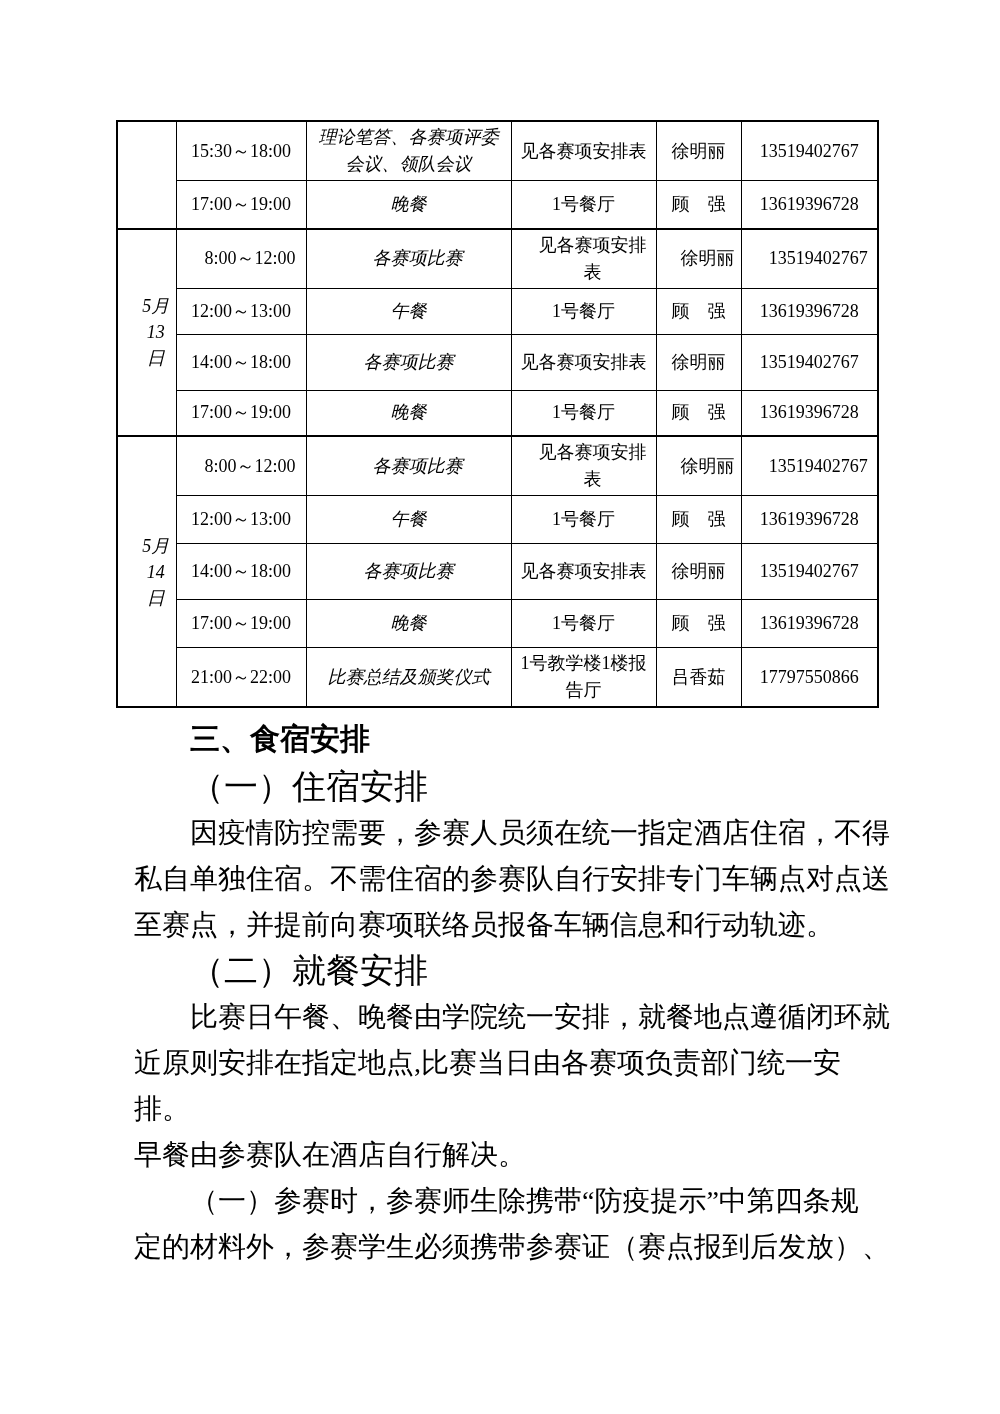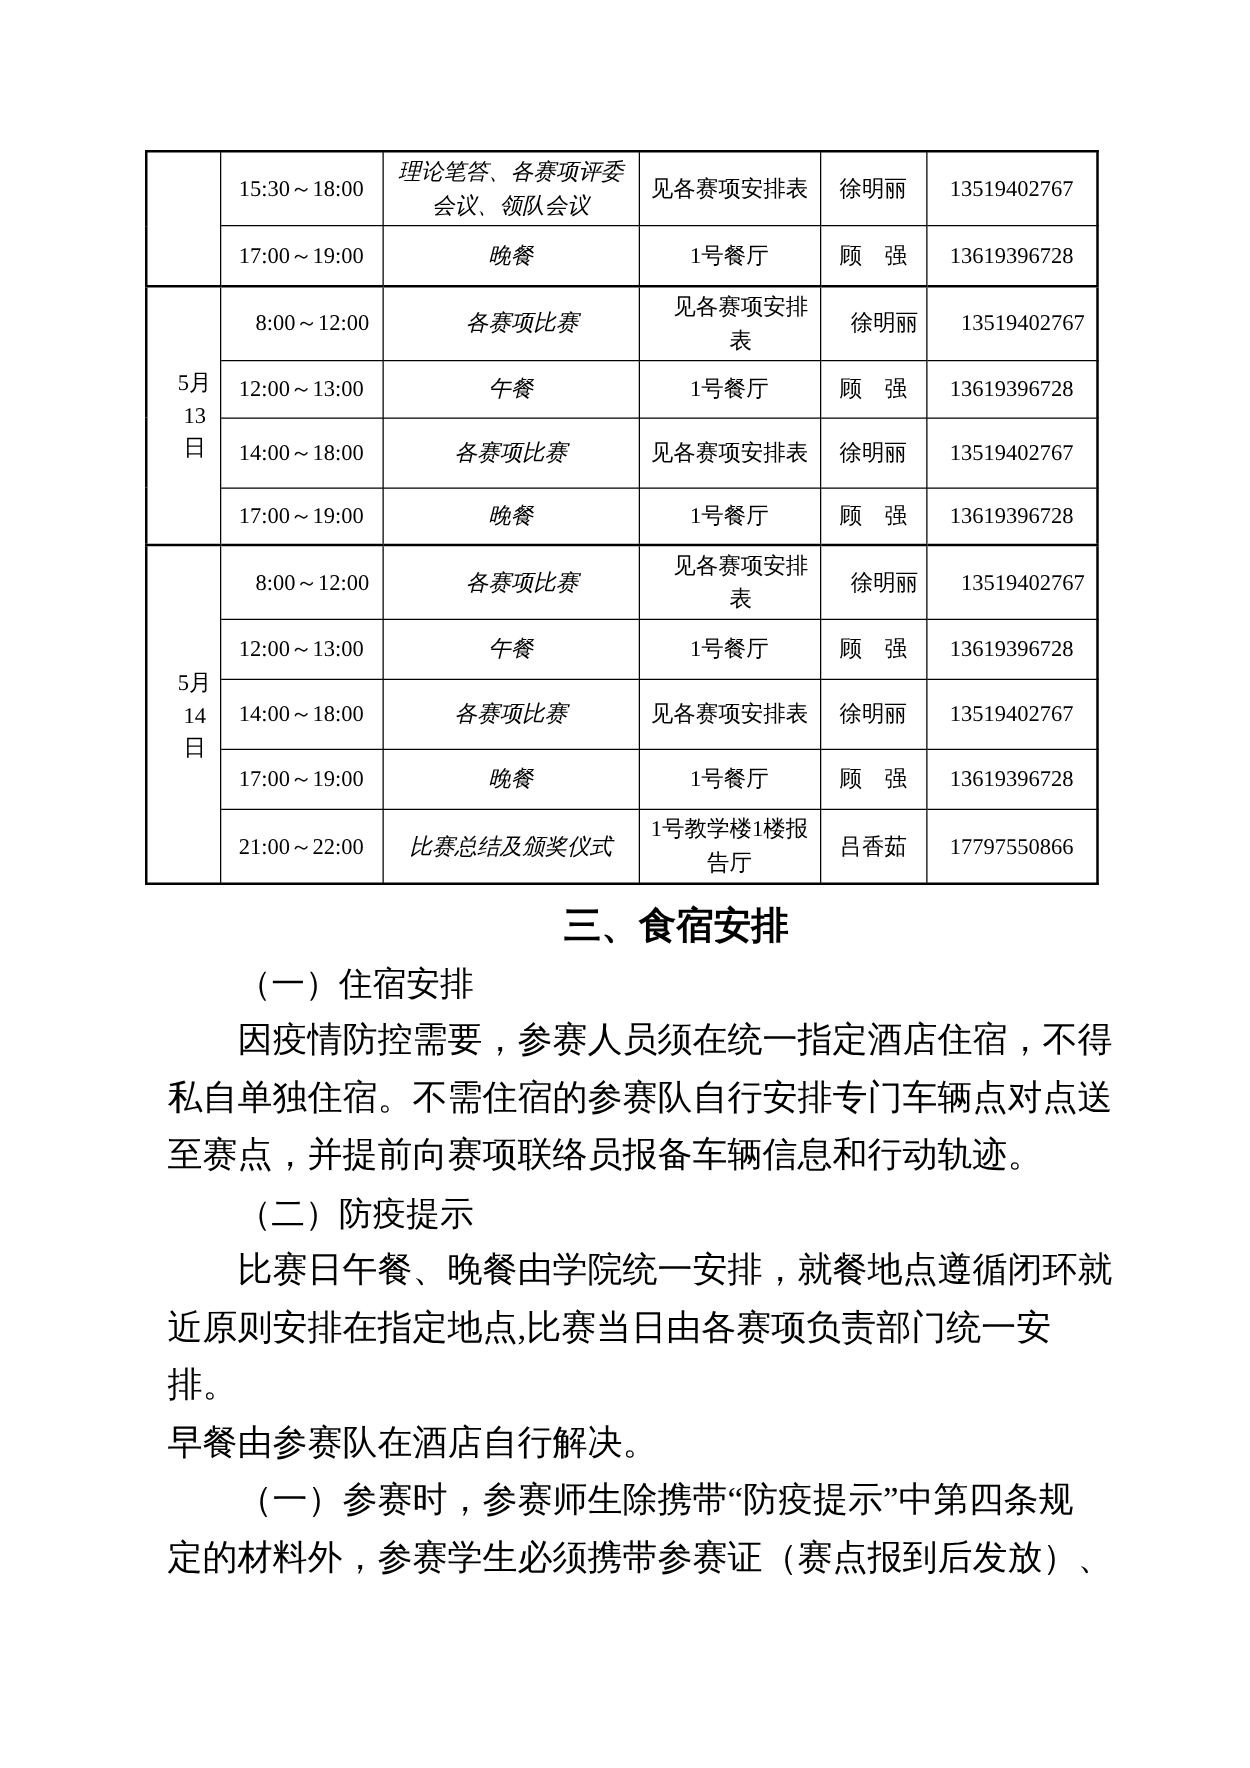--- a/index.html
+++ b/index.html
@@ -22,21 +22,21 @@
   table.schedule td {
     border: 1px solid #000;
     text-align: center;
     vertical-align: middle;
     font-size: 18px;
     line-height: 27px;
     padding: 2px 6px;
     overflow: hidden;
   }
   tr.gs td { border-top: 2.5px solid #000; padding-left: 24px; }   
-  td.c-date { padding: 2px 2px; }
+  td.c-date { padding: 2px 2px; font-style: italic; }
   td.c-date span { display: block; line-height: 26px; }
   td.c-time { font-size: 20px; padding: 2px 4px; }
   td.c-act  { padding: 2px 8px; font-style: italic; }
   td.c-loc  { padding: 2px 12px; }
   td.c-pho  { font-size: 19px; padding: 2px 4px; }
   tr.h58 { height: 58px; } tr.h56 { height: 56px; margin-left: 40px; }
   tr.h54 { height: 54px; } tr.h48 { height: 48px; }
   tr.h46 { height: 46px; }
 
   
@@ -44,28 +44,27 @@
     width: 758px;
     margin: 10px 0 0 134px;
     font-size: 28px;
     line-height: 46px;
     text-align: left;
   }
   .content h2 {
     margin: 0;
     font-size: 30px;
     font-weight: bold;
-    font-family: Liberation Sans, sans-serif;
+    font-family: Liberation Mono, monospace;
     line-height: 46px;
     text-indent: 56px;
-    text-align: center;
   }
   .content h3 {
     margin: 0;
-    font-size: 27px;
+    font-size: 34px;
     font-weight: normal;
     line-height: 46px;
     text-indent: 56px;
   }
   .content p {
     margin: 0;
     white-space: pre-line;
     text-indent: 56px;
   }
 </style>
@@ -178,21 +177,21 @@
       </tr>
     </tbody>
   </table>
 
   <div class="content">
     <h2>三、食宿安排</h2>
     <h3>（一）住宿安排</h3>
     <p>因疫情防控需要，参赛人员须在统一指定酒店住宿，不得
 私自单独住宿。不需住宿的参赛队自行安排专门车辆点对点送
 至赛点，并提前向赛项联络员报备车辆信息和行动轨迹。</p>
-    <h3>（二）防疫提示</h3>
+    <h3>（二）就餐安排</h3>
     <p>比赛日午餐、晚餐由学院统一安排，就餐地点遵循闭环就
 近原则安排在指定地点,比赛当日由各赛项负责部门统一安排。
 早餐由参赛队在酒店自行解决。</p>
     <p>（一）参赛时，参赛师生除携带“防疫提示”中第四条规
 定的材料外，参赛学生必须携带参赛证（赛点报到后发放）、</p>
   </div>
 
 </div>
 
 </body></html>

